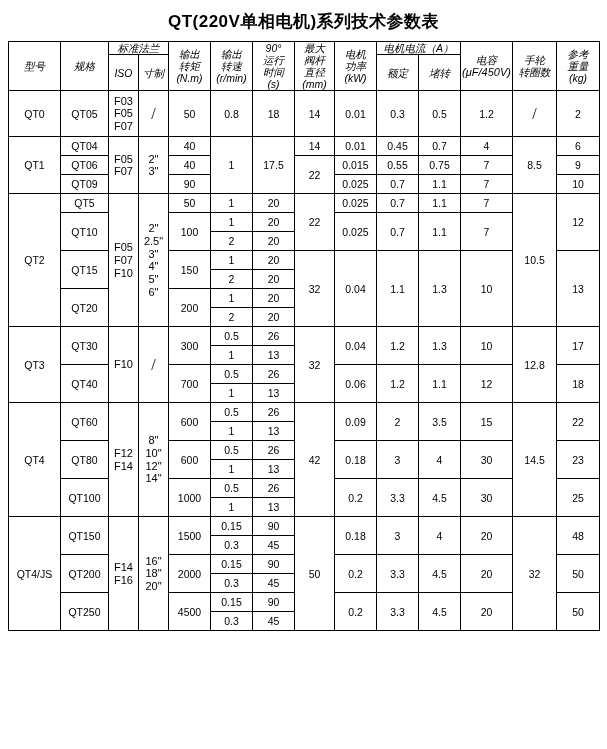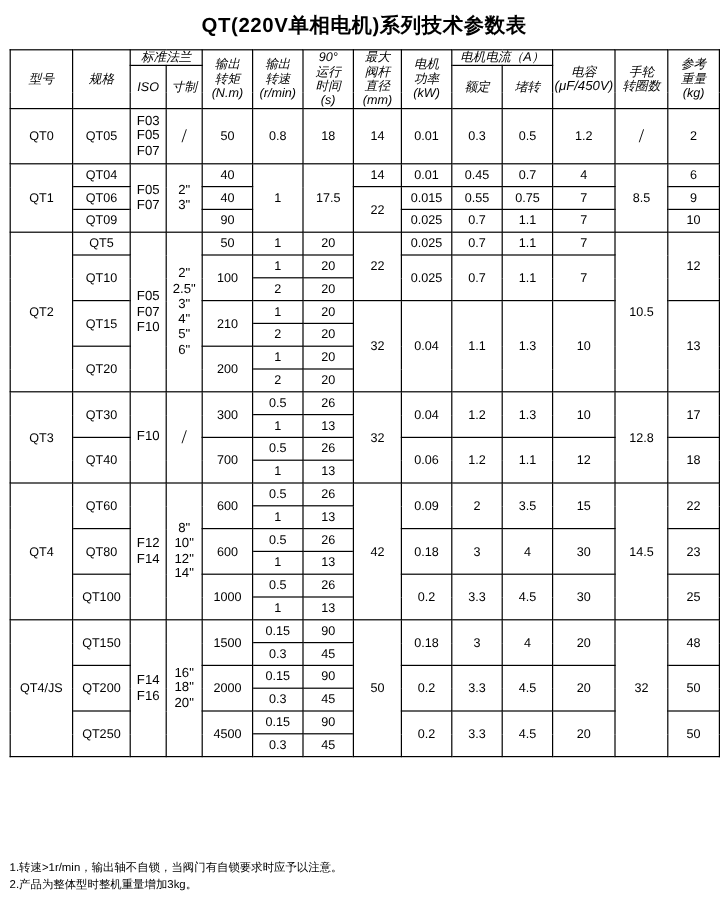--- a/index.html
+++ b/index.html
@@ -207,21 +207,21 @@
         <td rowspan="2">0.7</td>
         <td rowspan="2">1.1</td>
         <td rowspan="2">7</td>
       </tr>
       <tr class="r">
         <td>2</td>
         <td>20</td>
       </tr>
       <tr class="r">
         <td rowspan="2">QT15</td>
-        <td rowspan="2">210</td>
+        <td rowspan="2">150</td>
         <td>1</td>
         <td>20</td>
         <td rowspan="4">32</td>
         <td rowspan="4">0.04</td>
         <td rowspan="4">1.1</td>
         <td rowspan="4">1.3</td>
         <td rowspan="4">10</td>
         <td rowspan="4">13</td>
       </tr>
       <tr class="r">
@@ -373,18 +373,14 @@
         <td rowspan="2">50</td>
       </tr>
       <tr class="r">
         <td>0.3</td>
         <td>45</td>
       </tr>
 
     </tbody>
   </table>
 
-  <div class="notes">
-    <div>1.转速&gt;1r/min，输出轴不自锁，当阀门有自锁要求时应予以注意。</div>
-    <div>2.产品为整体型时整机重量增加3kg。</div>
-  </div>
 
 </div>
 
 </body></html>

